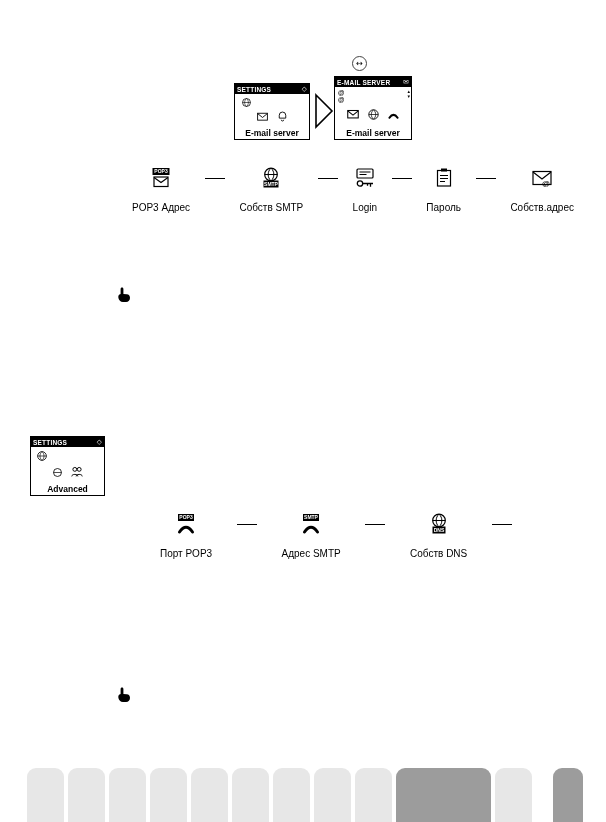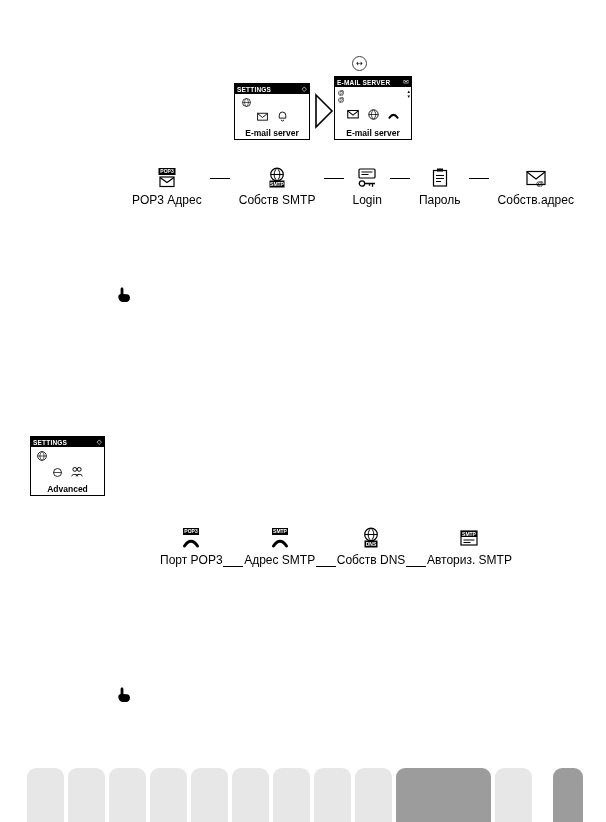--- a/index.html
+++ b/index.html
@@ -14,21 +14,21 @@
   .screen-label{position:absolute;left:0;right:0;bottom:1px;text-align:center;font-weight:bold;font-size:8.5px;}
   .icon-row{position:absolute;left:0;right:0;display:flex;justify-content:center;gap:7px;align-items:center;}
   .at-col{position:absolute;left:3px;top:12px;font-size:6.5px;font-weight:bold;line-height:7px;}
   .scroll-col{position:absolute;right:1px;top:12px;font-size:5px;line-height:5px;display:grid;
               font-family:"DejaVu Sans",sans-serif;}
 
   
   .flow{position:absolute;display:flex;justify-content:space-between;align-items:flex-start;}
   .flow-item{display:flex;flex-direction:column;align-items:center;}
   .flow-item svg{width:24px;height:24px;}
-  .flow-label{font-size:12px;margin-top:3px;white-space:nowrap;}
+  .flow-label{font-size:10px;margin-top:12px;white-space:nowrap;}
   .dash{width:20px;border-top:1.6px solid #000;margin-top:12px;}
   .badge{fill:#fff;font-size:5px;font-weight:bold;text-anchor:middle;font-family:"Liberation Sans",sans-serif;}
 
   
   .navkey{position:absolute;left:352px;top:56px;width:15px;height:15px;border:1px solid #444;border-radius:50%;
           display:flex;align-items:center;justify-content:center;font-size:8px;
           font-family:"DejaVu Sans",sans-serif;box-sizing:border-box;}
 
   
   .hand{position:absolute;width:15px;height:17px;}
@@ -173,21 +173,21 @@
       </svg>
       <svg style="width:14px;height:14px;" viewBox="0 0 16 16">
         <circle cx="5.5" cy="5" r="2.2" fill="none" stroke="#000" stroke-width="1.1"></circle>
         <circle cx="10.5" cy="5" r="2.2" fill="none" stroke="#000" stroke-width="1.1"></circle>
         <path d="M2,13 c0,-3 7,-3 7,0 M7,13 c0,-3 7,-3 7,0" fill="none" stroke="#000" stroke-width="1.1"></path>
       </svg>
     </div>
     <div class="screen-label">Advanced</div>
   </div>
 
-  <div class="flow" style="left:160px;top:526px;width:352px;align-items:flex-end;">
+  <div class="flow" style="left:160px;top:512px;width:352px;">
     <div class="flow-item">
       <svg viewBox="0 0 24 24">
         <rect x="4" y="2" width="16" height="7" fill="#000"></rect>
         <text x="12" y="7.4" class="badge">POP3</text>
         <path d="M5.5,20 q6.5,-9.5 13,0" fill="none" stroke="#000" stroke-width="3" stroke-linecap="round"></path>
       </svg>
       <div class="flow-label">Порт POP3</div>
     </div>
     <div class="dash"></div>
     <div class="flow-item">
@@ -202,29 +202,20 @@
     <div class="flow-item">
       <svg viewBox="0 0 24 24">
         <circle cx="12" cy="8.5" r="6.3" fill="none" stroke="#000" stroke-width="1.2"></circle>
         <path d="M5.7,8.5 h12.6 M12,2.2 c-3.8,3.2 -3.8,9.4 0,12.6 M12,2.2 c3.8,3.2 3.8,9.4 0,12.6" fill="none" stroke="#000" stroke-width="1"></path>
         <rect x="5.5" y="14.5" width="13" height="7" fill="#000"></rect>
         <text x="12" y="19.9" class="badge">DNS</text>
       </svg>
       <div class="flow-label">Собств DNS</div>
     </div>
     <div class="dash"></div>
-    <div class="flow-item">
-      <svg viewBox="0 0 24 24">
-        <rect x="4" y="5" width="16" height="14" fill="none" stroke="#000" stroke-width="1.2"></rect>
-        <rect x="4" y="5" width="16" height="6" fill="#000"></rect>
-        <text x="12" y="9.7" class="badge">SMTP</text>
-        <path d="M6.5,14 h11 M6.5,16.5 h7" fill="none" stroke="#000" stroke-width="1"></path>
-      </svg>
-      <div class="flow-label">Авториз. SMTP</div>
-    </div>
   </div>
 
   <svg class="hand" style="left:116px;top:686px;" viewBox="0 0 15 17">
     <path d="M6,1.5 c-0.9,0 -1.4,0.7 -1.4,1.5 V8 C2.8,8.3 2,10 2.4,12 c0.5,2.3 2,4 4.6,4 h3 c2.5,0 4,-1.8 4,-4.2 0,-2 -1.2,-3.4 -3.2,-3.6 L7.4,8 V3 C7.4,2.2 6.9,1.5 6,1.5 z" fill="#000"></path>
   </svg>
 
   <div class="tabs">
       <div class="tab n"></div>
       <div class="tab n"></div>
       <div class="tab n"></div>

